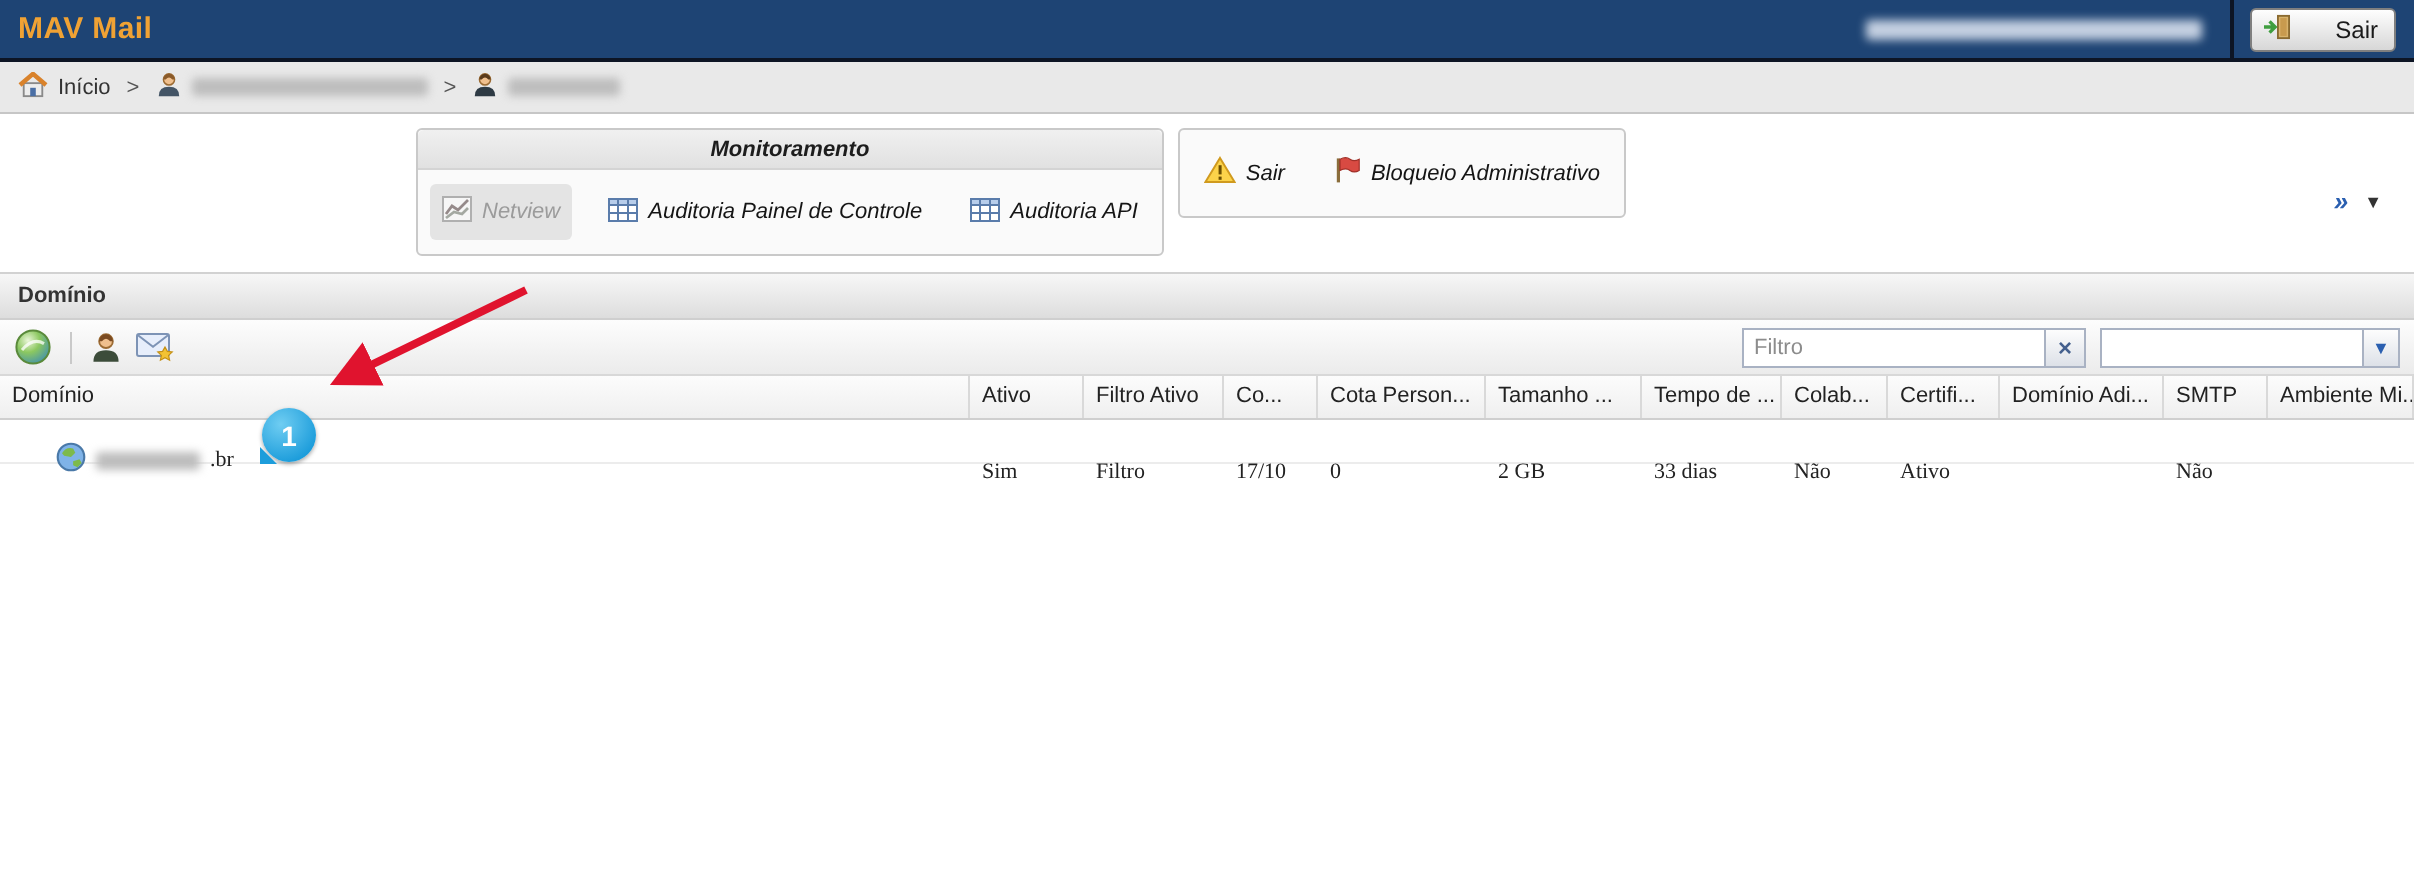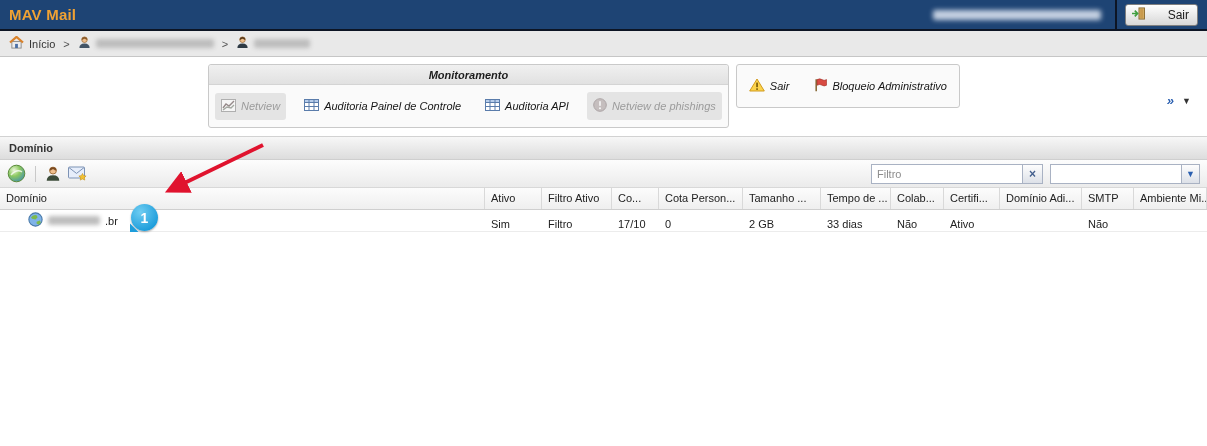--- a/index.html
+++ b/index.html
@@ -61,21 +61,21 @@
   .combo-input { width:132px; height:20px; border:1px solid #a9b2c3; background:#fff; }
   .combo-trigger { width:19px; height:20px; margin-left:-1px; background:linear-gradient(#fdfdfd,#dde1e8);
     border:1px solid #a9b2c3; display:flex; align-items:center; justify-content:center;
     color:#2a5fb0; font-size:9px; cursor:pointer; }
 
   
   .grid-header { display:flex; height:22px; background:linear-gradient(#fcfcfc,#efefef); border-bottom:1px solid #cfcfcf; }
   .th { padding:4px 6px; font-size:11px; color:#222; border-right:1px solid #d9d9d9;
     white-space:nowrap; overflow:hidden; cursor:pointer; }
   .grid-row { display:flex; height:22px; background:#fff; border-bottom:1px solid #ececec; cursor:pointer; }
-  .td { padding:8px 6px; font-size:11px; color:#222; white-space:nowrap; overflow:hidden; }
+  .td { padding:20px 6px; font-size:11px; color:#222; white-space:nowrap; overflow:hidden;font-family:Liberation Serif, serif; }
   .col-0{width:485px} .col-1{width:57px} .col-2{width:70px} .col-3{width:47px} .col-4{width:84px}
   .col-5{width:78px} .col-6{width:70px} .col-7{width:53px} .col-8{width:56px} .col-9{width:82px}
   .col-10{width:52px} .col-11{flex:1}
   .domain-cell { display:flex; align-items:center; gap:5px; padding-left:28px; }
   .redacted-domain { width:52px; }
   .grid-body-rest { background:#fff; height:212px; }
 
   
   .arrow-overlay { position:absolute; left:0; top:0; width:1207px; height:446px; pointer-events:none; z-index:40; }
   .step-badge { position:absolute; left:131px; top:204px; width:27px; height:27px; z-index:41;
@@ -159,28 +159,20 @@
         </div>
         <div class="rbtn">
           <span><svg width="15" height="12" viewBox="0 0 15 12">
             <rect x=".5" y=".5" width="14" height="11" fill="#fff" stroke="#5a7cab"></rect>
             <rect x=".5" y=".5" width="14" height="3" fill="#b7cdeb" stroke="#5a7cab"></rect>
             <line x1="5" y1="0" x2="5" y2="12" stroke="#5a7cab"></line>
                 <line x1="10" y1="0" x2="10" y2="12" stroke="#5a7cab"></line>
             <line x1="0" y1="7.5" x2="15" y2="7.5" stroke="#5a7cab"></line>
           </svg></span>
           <span>Auditoria API</span>
-        </div>
-        <div class="rbtn disabled">
-          <span><svg width="14" height="14" viewBox="0 0 14 14">
-            <circle cx="7" cy="7" r="6.3" fill="#e2a3a8" stroke="#c27d84"></circle>
-            <rect x="6.2" y="3" width="1.6" height="5" rx=".8" fill="#fff"></rect>
-            <circle cx="7" cy="10.2" r="1" fill="#fff"></circle>
-          </svg></span>
-          <span>Netview de phishings</span>
         </div>
       </div>
     </div>
     <div class="group">
       <div class="group-body">
         <div class="rbtn">
           <span><svg width="16" height="14" viewBox="0 0 16 14">
             <path d="M8 1 L15.3 13 H.7 Z" fill="#fcd34a" stroke="#d09a1e"></path>
             <rect x="7.3" y="4.6" width="1.5" height="4.6" fill="#6b4e00"></rect>
             <rect x="7.3" y="10.3" width="1.5" height="1.6" fill="#6b4e00"></rect>

